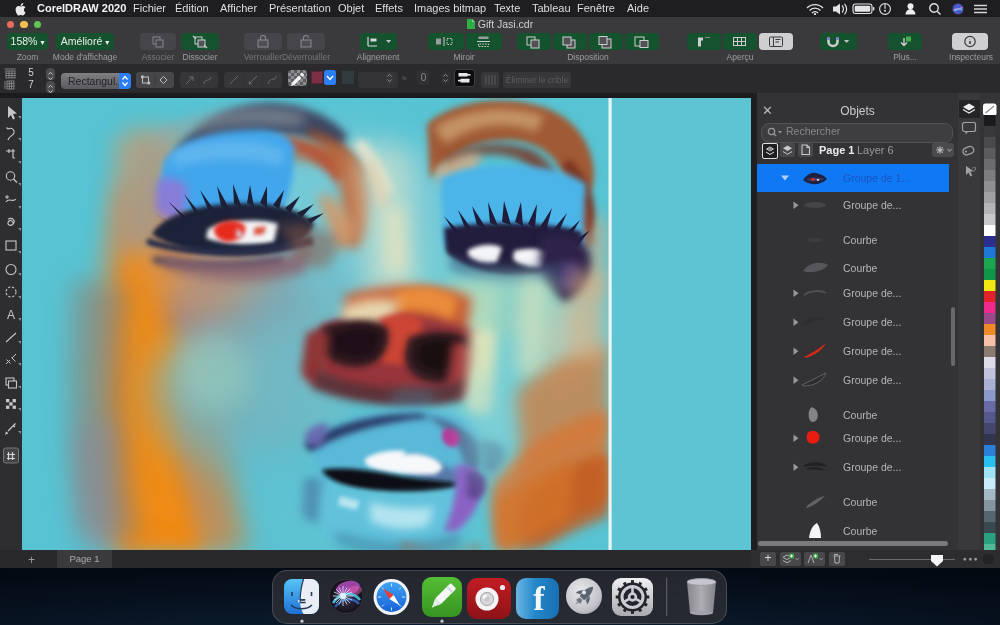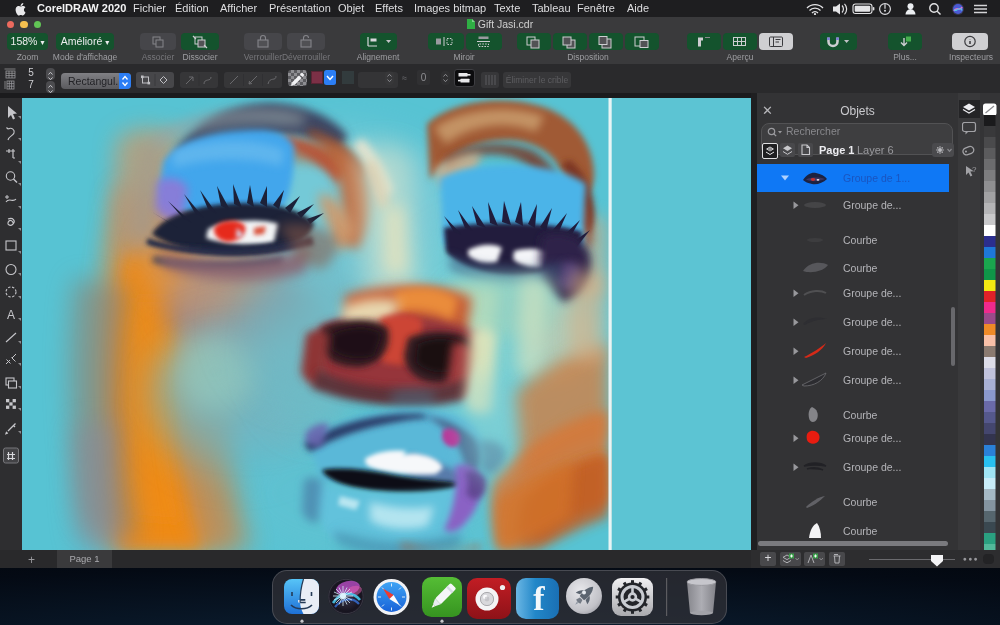--- a/index.html
+++ b/index.html
@@ -559,21 +559,21 @@
 
 <rect x="590" y="0" width="139" height="452" fill="#5cc4d3"></rect>
 <rect x="586.5" y="0" width="3.2" height="452" fill="#e8f5f5"></rect>
 </svg>
 </div>
 
 <div class="abs" id="paneledge"></div>
 <div class="abs" id="panel">
   <div class="abs" style="left:5px;top:10px;font-size:13px;color:#b8b8bc;">✕</div>
   <div class="abs" style="left:0;top:11px;width:201px;text-align:center;font-size:12px;color:#cacace;">Objets</div>
-  <div class="abs" style="left:4px;top:30px;width:192px;height:32px;background:#3e3e40;border:1px solid #525254;border-radius:8px;box-sizing:border-box;">
+  <div class="abs" style="left:4px;top:30px;width:192px;height:20px;background:#3e3e40;border:1px solid #525254;border-radius:8px;box-sizing:border-box;">
      <svg class="abs" style="left:5px;top:2.5px;" width="16" height="11">
         <circle cx="4.5" cy="4.5" r="3.2" fill="none" stroke="#9a9a9e" stroke-width="1.2"></circle>
         <path d="M7,7 l2.2,2.2" stroke="#9a9a9e" stroke-width="1.2"></path>
         <path d="M11,4 l2,2.4 l2,-2.4" fill="#9a9a9e"></path>
       </svg>
      <span class="abs" style="left:24px;top:1px;font-size:10.5px;color:#88888c;">Rechercher</span>
   </div>
   <div class="abs" style="left:5px;top:50px;width:14px;height:14px;background:#1f1f21;border:1px solid #e0e0e2;border-radius:2px;"><svg width="14" height="14">
         <path d="M7,2.5 l4,2.5 l-4,2.5 l-4,-2.5 z" fill="#e8e8ea"></path>
         <path d="M3,8 l4,2.5 l4,-2.5" stroke="#e8e8ea" fill="none"></path>

